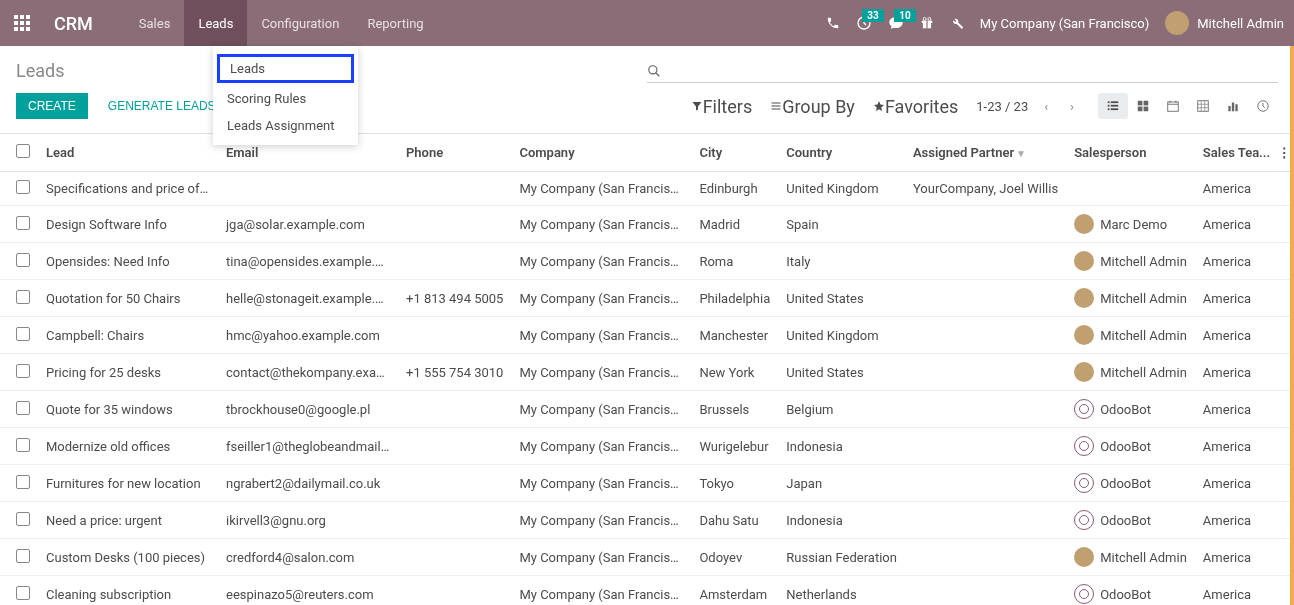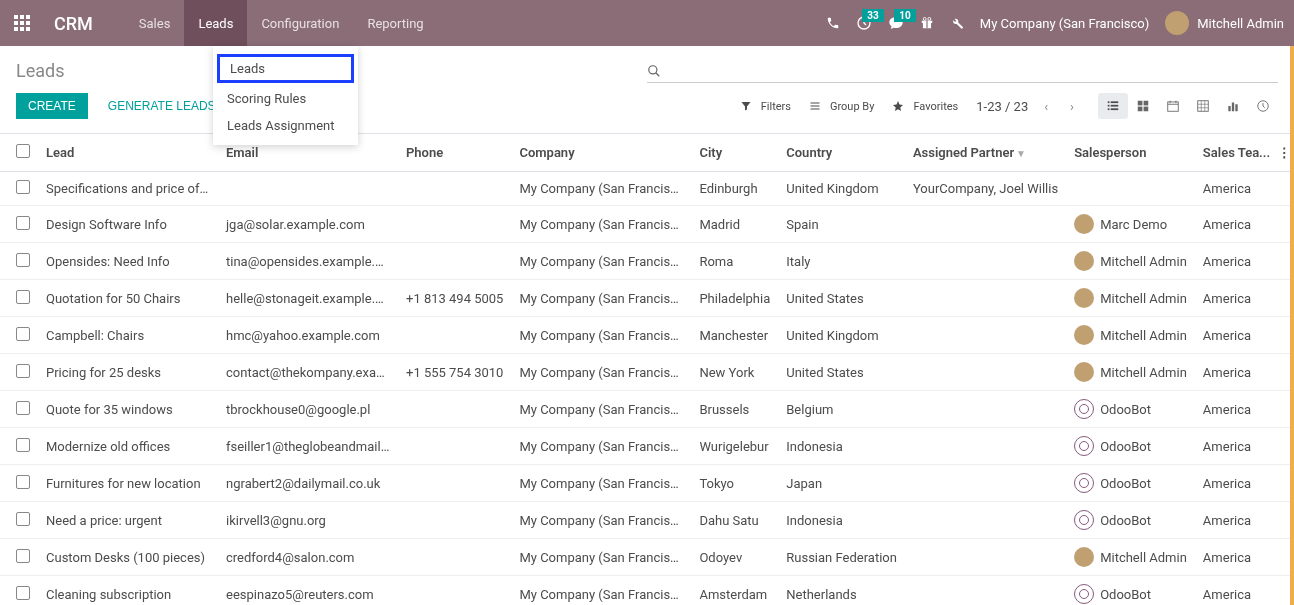--- a/index.html
+++ b/index.html
@@ -19,21 +19,21 @@
 .subheader { display: flex; align-items: flex-start; padding: 14px 16px 0 16px; }
 .page-title { font-size: 18px; color: #888; font-weight: 400; }
 .search-area { margin-left: auto; flex: 0 0 50%; }
 .search-box { border-bottom: 1px solid #ccc; padding: 4px 0; display: flex; align-items: center; }
 .search-input { border: none; outline: none; width: 100%; font-size: 13px; color: #666; }
 .search-input::placeholder { color: #aaa; }
 .controls-row { display: flex; align-items: center; padding: 10px 16px 14px 16px; }
 .btn-create { background: #00A09D; color: #fff; border: none; padding: 6px 12px; font-size: 12px; font-weight: 500; cursor: pointer; }
 .btn-generate { background: none; border: none; color: #00A09D; font-weight: 500; padding: 6px 12px; margin-left: 8px; font-size: 12px; cursor: pointer; }
 .view-controls { margin-left: auto; display: flex; align-items: center; gap: 18px; }
-.filter-btn { display: flex; align-items: center; gap: 9px; cursor: pointer; color: #4c4c4c; font-size: 11px; }
+.filter-btn { display: flex; align-items: center; gap: 0; cursor: pointer; color: #4c4c4c; font-size: 18px; }
 .pager { display: flex; align-items: center; gap: 10px; color: #4c4c4c; }
 .pager-arrow { cursor: pointer; padding: 2px 6px; color: #888; }
 .view-switcher { display: flex; gap: 0; }
 .view-btn { padding: 6px 8px; cursor: pointer; color: #666; display: flex; align-items: center; }
 .view-btn.active { background: #e9ecef; border-radius: 3px; }
 .dropdown-menu { position: absolute; top: 46px; left: 213px; background: #fff; box-shadow: 0 2px 8px rgba(0,0,0,0.18); width: 145px; z-index: 100; padding: 6px 0; }
 .dropdown-item { padding: 6px 14px; cursor: pointer; font-size: 13px; color: #4c4c4c; }
 .dropdown-item.highlight { border: 3px solid #1a3fff; margin: 2px 4px; padding: 4px 10px; }
 .table-container { border-top: 1px solid #dee2e6; overflow-x: hidden; }
 table { width: 100%; border-collapse: collapse; }

